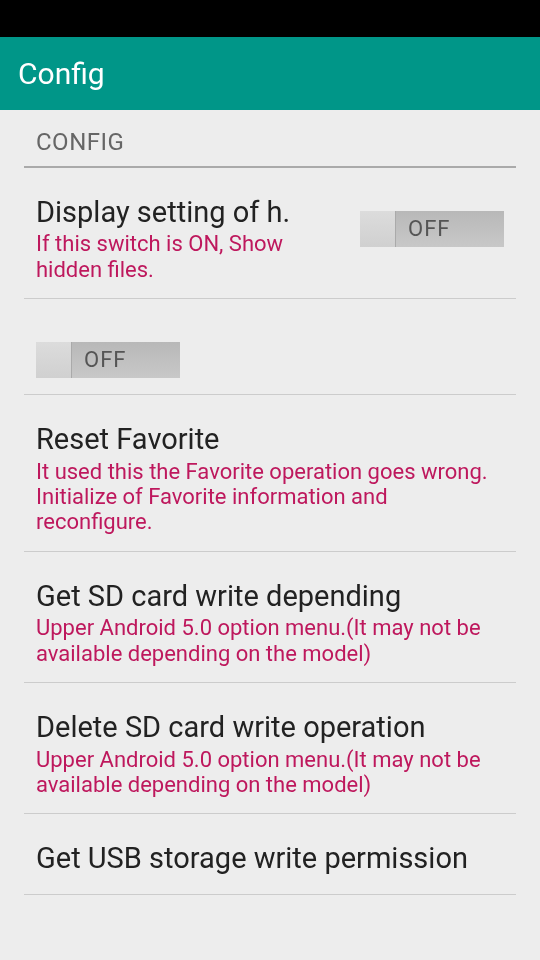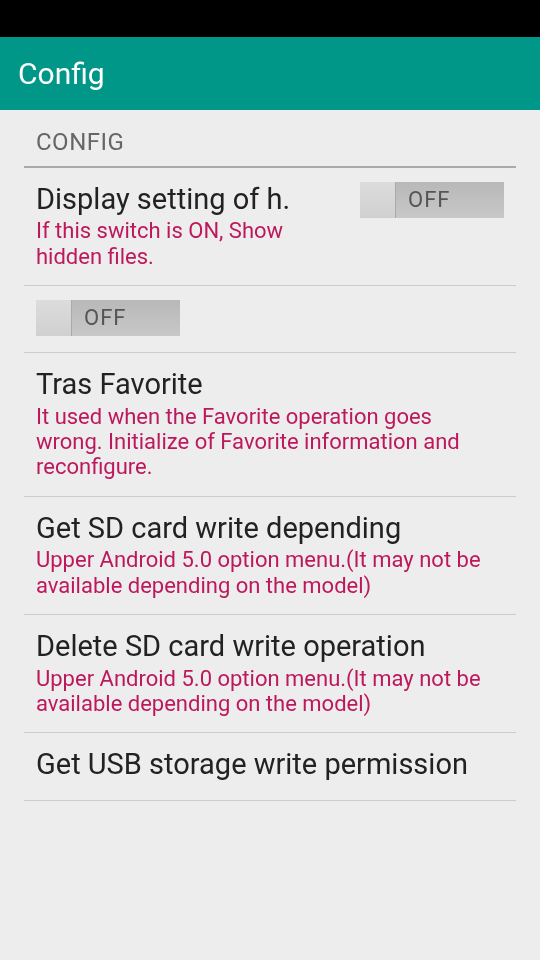--- a/index.html
+++ b/index.html
@@ -37,21 +37,21 @@
       color: #666;
       font-size: 24px;
       padding: 18px 12px 10px 12px;
       letter-spacing: 0.5px;
     }
     .divider-top {
       height: 1.5px;
       background: #aaa;
     }
     .list-item {
-      padding: 14px 12px 16px 12px;
+      padding: 27px 12px 16px 12px;
       border-bottom: 1px solid #ccc;
       display: flex;
       align-items: flex-start;
       justify-content: space-between;
     }
     .list-text {
       flex: 1;
       padding-right: 10px;
     }
     .item-title {
@@ -66,20 +66,21 @@
       line-height: 1.15;
     }
     .switch {
       width: 144px;
       height: 36px;
       background: linear-gradient(to bottom, #b8b8b8, #c8c8c8);
       position: relative;
       display: flex;
       align-items: center;
       justify-content: flex-start;
+      margin-top: 16px;
       flex-shrink: 0;
     }
     .switch-thumb {
       width: 36px;
       height: 36px;
       background: linear-gradient(to bottom, #dcdcdc, #d0d0d0);
       border-right: 1px solid #aaa;
     }
     .switch-label {
       color: #555;
@@ -114,22 +115,22 @@
 
   <div class="list-item">
     <div class="switch">
       <div class="switch-thumb"></div>
       <span class="switch-label">OFF</span>
     </div>
   </div>
 
   <div class="list-item">
     <div class="list-text">
-      <div class="item-title">Tras Favorite</div>
-      <div class="item-subtitle">It used when the Favorite operation goes wrong. Initialize of Favorite information and reconfigure.</div>
+      <div class="item-title">Reset Favorite</div>
+      <div class="item-subtitle">It used this the Favorite operation goes wrong. Initialize of Favorite information and reconfigure.</div>
     </div>
   </div>
 
 
   <div class="list-item">
     <div class="list-text">
       <div class="item-title">Get SD card write depending</div>
       <div class="item-subtitle">Upper Android 5.0 option menu.(It may not be available depending on the model)</div>
     </div>
   </div>

